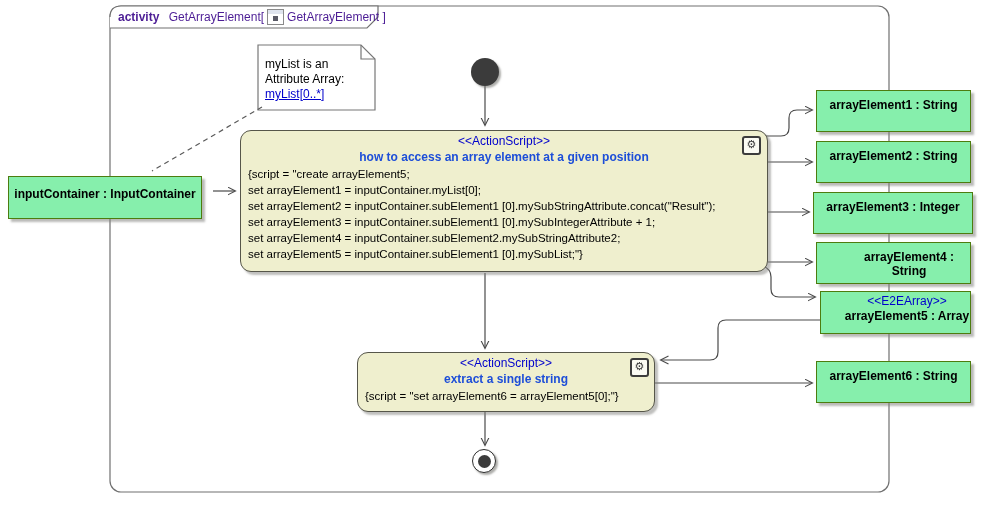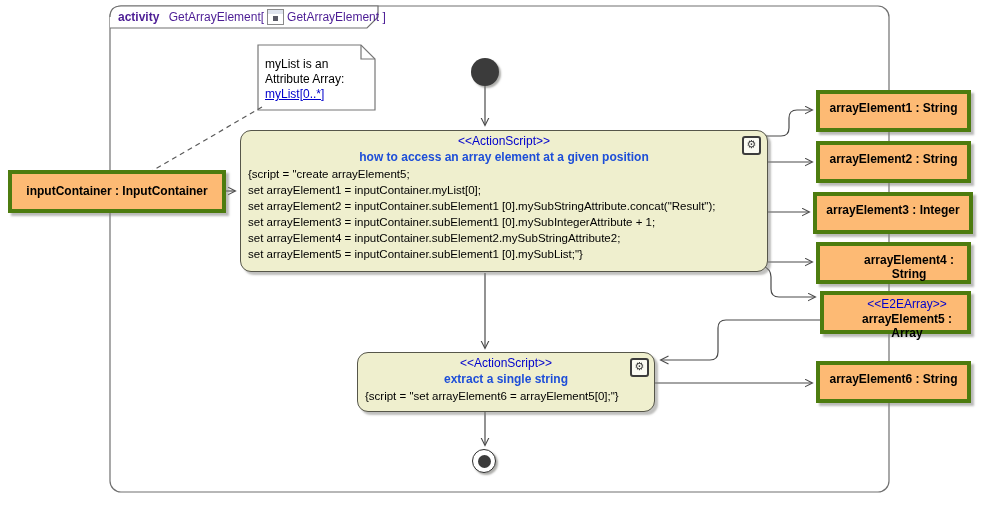--- a/index.html
+++ b/index.html
@@ -1,20 +1,20 @@
 <!DOCTYPE html>
 <html><head>
 <meta charset="utf-8">
 <style>
   html,body{margin:0;padding:0;background:#ffffff;font-family:"Liberation Sans",sans-serif;}
   .canvas{position:relative;width:985px;height:510px;background:#ffffff;overflow:hidden;}
   svg.edges{position:absolute;left:0;top:0;z-index:1;}
   .node{position:absolute;box-sizing:border-box;z-index:3;}
   .obj-node{
-    background:#fdba74;border:4px solid #4d7c0f;
+    background:#86efac;border:1px solid #4d7c0f;
     box-shadow:3px 3px 2px rgba(130,130,125,0.55);
     text-align:center;font-weight:bold;font-size:12px;color:#000;
     padding-top:7px;
   }
   .action-node{
     background:#efefce;border:1px solid #56564a;border-radius:11px;
     box-shadow:3px 3px 2px rgba(130,130,125,0.5);
   }
   .stereotype{color:#0000cc;text-align:center;font-size:12px;line-height:15px;padding-top:3px;}
   .action-title{font-weight:bold;text-align:center;font-size:12px;line-height:16px;color:#1d4ed8;}
@@ -26,21 +26,21 @@
   .frame-title{
     position:absolute;left:118px;top:9px;z-index:3;font-size:12px;color:#4c1d95;
     display:flex;align-items:center;gap:3px;white-space:pre;
   }
   .frame-title .kw{font-weight:bold;}
   .diagram-icon{display:inline-block;width:15px;height:14px;border:1px solid #8a8a8a;
     background:linear-gradient(#dfe4ee 0 4px,#ffffff 4px);position:relative;}
   .diagram-icon::after{content:"";position:absolute;left:5px;top:6px;width:5px;height:5px;background:#5a5a66;}
   .note-text{position:absolute;left:265px;top:57px;z-index:3;font-size:12px;line-height:15px;color:#000;}
   .note-link{color:#0000cc;text-decoration:underline;cursor:pointer;}
-  .input-node{left:8px;top:170px;width:218px;height:43px;padding-top:10px;}
+  .input-node{left:8px;top:176px;width:194px;height:43px;padding-top:10px;}
   .start-node{
     left:471px;top:58px;width:28px;height:28px;border-radius:50%;background:#3b3b3b;
     box-shadow:2px 2px 2px rgba(120,120,115,0.6);
   }
   .final-node{
     left:472px;top:449px;width:24px;height:24px;border-radius:50%;background:#ffffff;
     border:1.5px solid #2e2e2e;box-shadow:2px 2px 2px rgba(120,120,115,0.6);
   }
   .final-node .dot{position:absolute;left:50%;top:50%;width:13px;height:13px;margin:-6.5px 0 0 -6.5px;
     border-radius:50%;background:#3b3b3b;}

